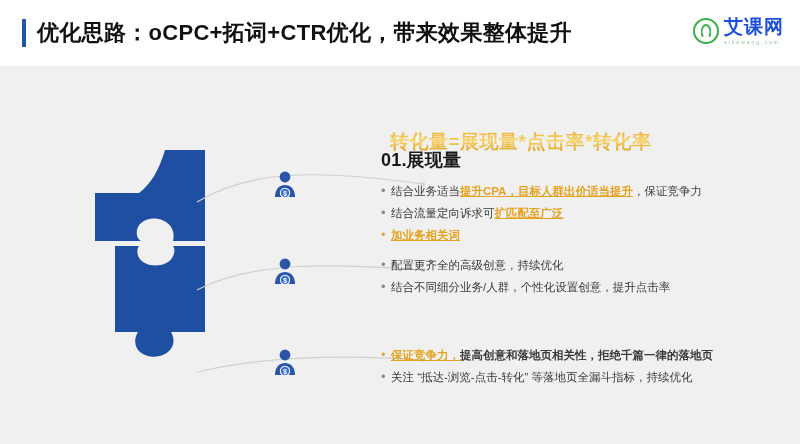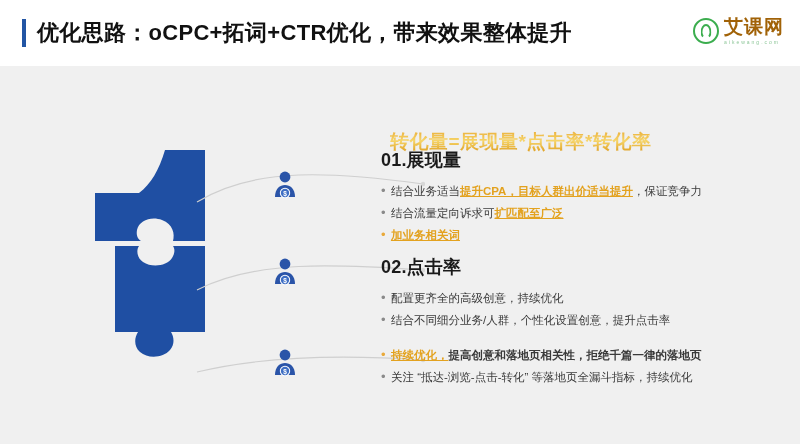--- a/index.html
+++ b/index.html
@@ -61,21 +61,21 @@
     position: absolute;
     left: 50%; top: 4px;
     transform: translateX(-50%);
     width: 7px; height: 11px;
     border: 2.5px solid #3bad4e;
     border-radius: 50% 50% 50% 50% / 55% 55% 45% 45%;
     border-bottom-color: transparent;
   }
   .logo-text-block { display: flex; flex-direction: column; justify-content: center; }
   .logo-name {
-    font-size: 19px; font-weight: bold; color: #a16207;
+    font-size: 19px; font-weight: bold; color: #1d4ed8;
     line-height: 1; letter-spacing: 1px;
   }
   .logo-sub {
     font-size: 5px; color: #8fc79a; letter-spacing: 2px;
     margin-top: 3px;
   }
 
   
   .puzzle {
     position: absolute;
@@ -234,37 +234,36 @@
         <span class="txt"><span class="plain">结合流量定向诉求可</span><span class="hl">扩匹配至广泛</span></span>
       </div>
       <div class="bullet accent">
         <span class="dot">•</span>
         <span class="txt"><span class="hl">加业务相关词</span></span>
       </div>
     </div>
 </div>
 
 <div class="section sec-2">
-  <div class="sec-title">02.点击率</div>
   <div>
       <div class="bullet">
         <span class="dot">•</span>
         <span class="txt"><span class="plain">配置更齐全的高级创意，持续优化</span></span>
       </div>
       <div class="bullet">
         <span class="dot">•</span>
         <span class="txt"><span class="plain">结合不同细分业务/人群，个性化设置创意，提升点击率</span></span>
       </div>
     </div>
 </div>
 
 <div class="section sec-3">
   <div>
       <div class="bullet accent">
         <span class="dot">•</span>
-        <span class="txt"><span class="hl">持续优化，</span><span class="plain">提高创意和落地页相关性，拒绝千篇一律的落地页</span></span>
+        <span class="txt"><span class="hl">保证竞争力，</span><span class="plain">提高创意和落地页相关性，拒绝千篇一律的落地页</span></span>
       </div>
       <div class="bullet">
         <span class="dot">•</span>
         <span class="txt"><span class="plain">关注 “抵达-浏览-点击-转化” 等落地页全漏斗指标，持续优化</span></span>
       </div>
     </div>
 </div>
 
 </body></html>

